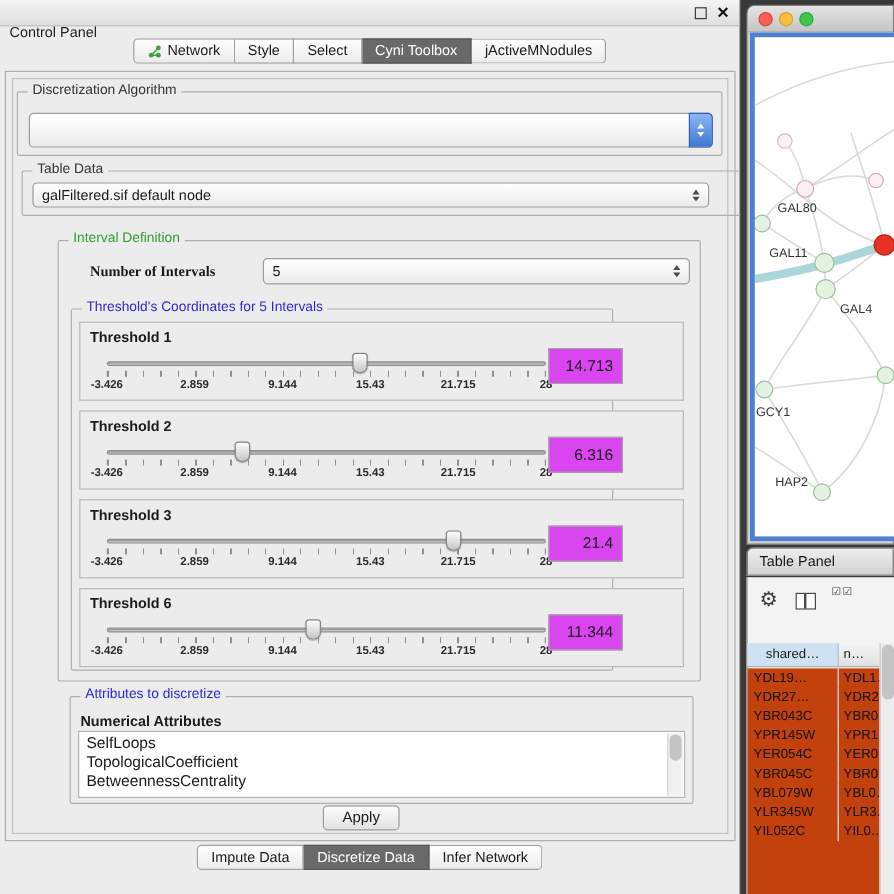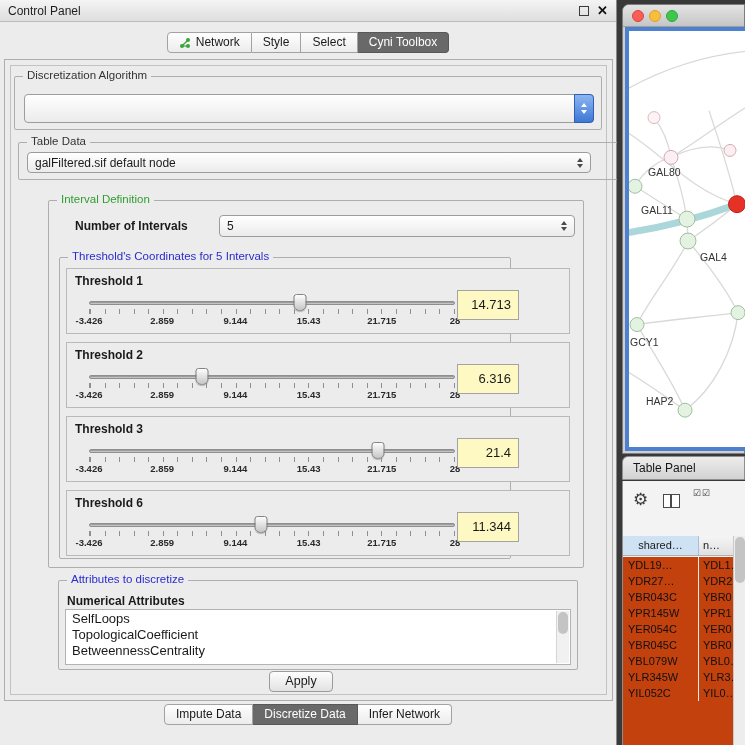--- a/index.html
+++ b/index.html
@@ -1,23 +1,23 @@
 <!DOCTYPE html>
 <html><head>
 <meta charset="utf-8">
 <style>
   *{margin:0;padding:0;box-sizing:border-box;}
   body{font-family:"Liberation Sans",sans-serif;background:#3a3a3a;}
   .screen{position:relative;width:745px;height:745px;background:#3a3a3a;overflow:hidden;font-size:12px;color:#1a1a1a;}
-  .abs{position:absolute;}
+  .abs{position:absolute;font-family:Liberation Serif, serif;}
 
   
   .control-panel{position:absolute;left:0;top:0;width:617px;height:745px;background:#ececec;border-right:1px solid #8a8a8a;}
   .cp-titlebar{position:absolute;left:0;top:0;width:100%;height:22px;background:linear-gradient(#f4f4f4,#dedede);border-bottom:1px solid #bdbdbd;}
-  .cp-title{position:absolute;left:8px;top:0;line-height:22px;font-size:12px;color:#1f1f1f;}
+  .cp-title{position:absolute;left:8px;top:16px;line-height:22px;font-size:12px;color:#1f1f1f;}
   .float-icon{position:absolute;right:27px;top:6px;width:10px;height:10px;border:1.6px solid #3c3c3c;background:transparent;}
   .close-icon{position:absolute;right:8px;top:2px;font-size:13px;font-weight:bold;color:#111;line-height:18px;}
 
   .top-tabs{position:absolute;left:0;top:32px;width:100%;display:flex;justify-content:center;}
   .seg-tab{display:flex;align-items:center;gap:5px;padding:0 11px;height:21px;line-height:19px;background:linear-gradient(#fefefe,#ececec);border:1px solid #a2a2a2;border-left:none;font-size:12px;white-space:nowrap;}
   .seg-tab:first-child{border-left:1px solid #a2a2a2;border-radius:4px 0 0 4px;align-items:center;}
   .seg-tab:last-child{border-radius:0 4px 4px 0;}
   .seg-tab.selected{background:#696969;color:#fff;border-color:#585858;}
 
   .content-frame{position:absolute;left:4px;top:59px;width:609px;height:642px;border:1px solid #adadad;}
@@ -44,21 +44,21 @@
 
   
   .thr-box{position:absolute;left:6px;width:504px;height:66px;border:1px solid #b9b9b9;background:#ececec;}
   .thr-label{position:absolute;left:8px;top:5px;font-weight:bold;font-size:12px;}
   .slider{position:absolute;left:22px;top:24px;width:366px;height:40px;}
   .track{position:absolute;left:0;right:0;top:8px;height:4px;background:#c9c9c9;border:1px solid #8f8f8f;border-radius:2px;box-shadow:inset 0 1px 1px rgba(0,0,0,0.25);}
   .thumb{position:absolute;top:1px;width:13px;height:17px;transform:translateX(-50%);background:linear-gradient(#fdfdfd,#c6c6c6);border:1px solid #848484;border-radius:3px 3px 6px 6px;box-shadow:0 1px 1px rgba(0,0,0,0.25);}
   .ticks{position:absolute;left:0;right:0;top:16px;height:5px;background:repeating-linear-gradient(90deg,#8f8f8f 0 1px,transparent 1px 4%);border-left:1px solid #8f8f8f;border-right:1px solid #8f8f8f;}
   .tick-labels{position:absolute;left:0;right:0;top:22px;height:12px;}
   .tl{position:absolute;transform:translateX(-50%);font-size:9.5px;color:#2a2a2a;white-space:nowrap;font-weight:bold;}
-  .thr-value{position:absolute;left:390px;top:21px;width:62px;height:30px;background:#fef9c3;border:1px solid #a3a3a3;font-size:13px;line-height:28px;text-align:right;padding-right:7px;}
+  .thr-value{position:absolute;left:390px;top:21px;width:62px;height:30px;background:#d946ef;border:1px solid #a3a3a3;font-size:13px;line-height:28px;text-align:right;padding-right:7px;}
 
   .attr-subtitle{position:absolute;left:8px;top:13px;font-weight:bold;font-size:12px;}
   .attr-list{position:absolute;left:6px;top:28px;width:506px;height:56px;background:#fff;border:1px solid #b3b3b3;overflow:hidden;}
   .attr-item{font-size:13px;padding:1px 6px;height:16px;white-space:nowrap;}
   .vscroll{position:absolute;right:1px;top:1px;bottom:1px;width:13px;background:#f1f1f1;border-left:1px solid #d5d5d5;}
   .vthumb{position:absolute;left:1px;top:1px;width:10px;height:22px;background:#c4c4c4;border-radius:5px;}
 
   .apply-btn{position:absolute;left:269px;top:671px;width:64px;height:21px;background:linear-gradient(#fdfdfd,#e2e2e2);border:1px solid #9b9b9b;border-radius:4px;font-size:12.5px;text-align:center;line-height:19px;}
 
   .bottom-tabs{position:absolute;left:0;top:704px;width:100%;display:flex;justify-content:center;}
@@ -116,20 +116,23 @@
         <span>Network</span>
       </div>
       <div class="seg-tab">
           <span>Style</span>
         </div>
       <div class="seg-tab">
           <span>Select</span>
         </div>
       <div class="seg-tab selected">
           <span>Cyni Toolbox</span>
+        </div>
+      <div class="seg-tab">
+          <span>jActiveMNodules</span>
         </div>
     </div>
 
     <div class="content-frame">
       <div class="inner-frame"></div>
     </div>
 
     <div class="group" style="left:14px;top:76px;width:588px;height:54px;">
       <span class="group-title gt-dark">Discretization Algorithm</span>
       <div class="combo" style="left:9px;top:17px;width:570px;height:29px;">

